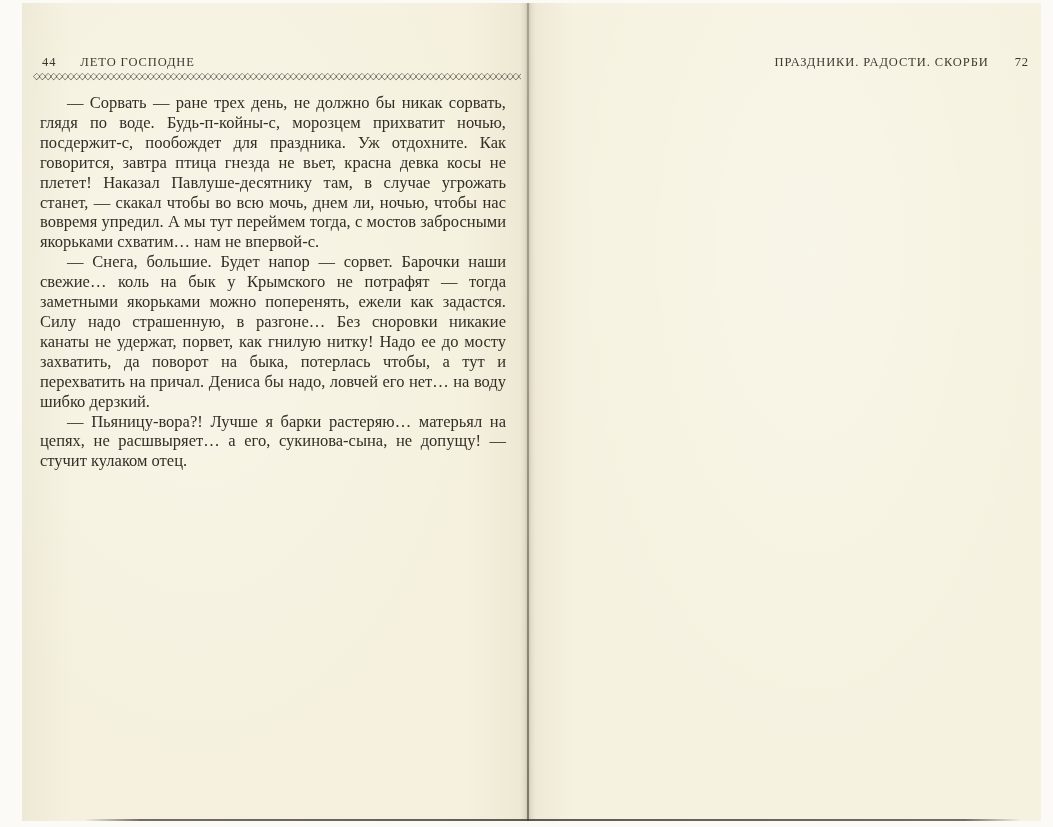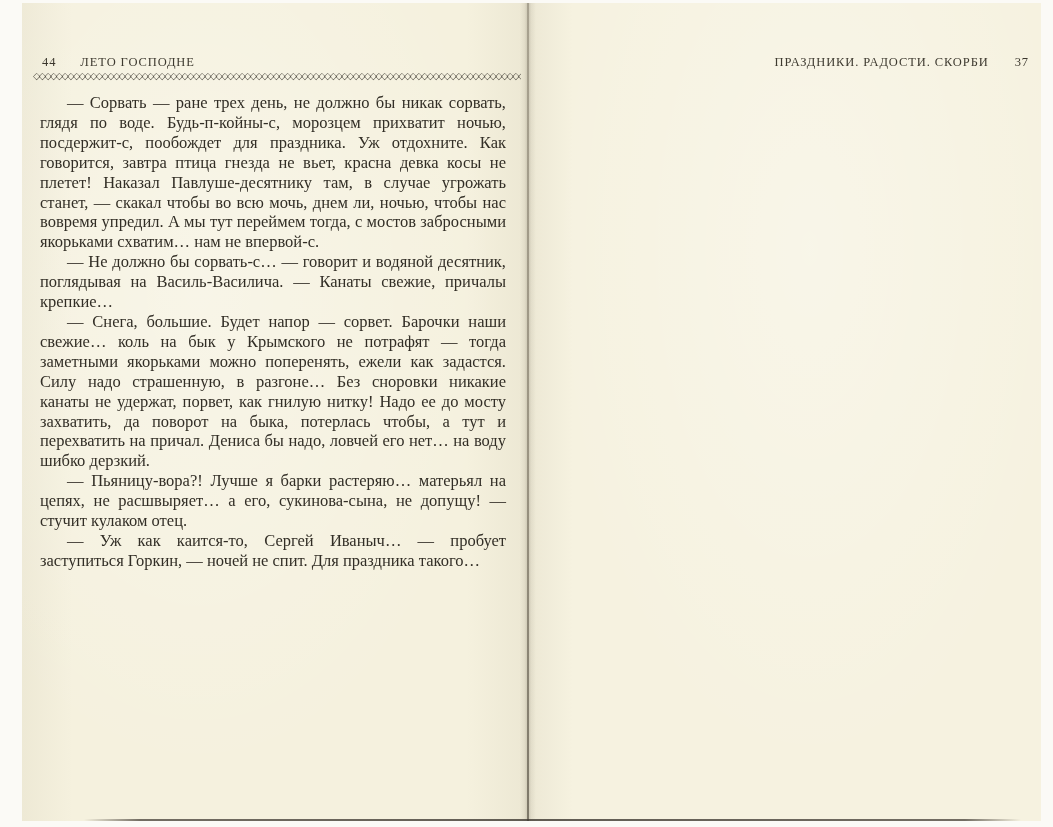--- a/index.html
+++ b/index.html
@@ -130,30 +130,28 @@
 <div class="scan">
 
   <div class="page page-left">
     <div class="running-head head-left">
       <span class="pagenum">44</span>
       <span class="head-title">ЛЕТО ГОСПОДНЕ</span>
     </div>
     <div class="ornament ornament-left">◇◇◇◇◇◇◇◇◇◇◇◇◇◇◇◇◇◇◇◇◇◇◇◇◇◇◇◇◇◇◇◇◇◇◇◇◇◇◇◇◇◇◇◇◇◇◇◇◇◇◇◇◇◇◇◇◇◇◇◇◇◇◇◇◇◇◇◇◇◇◇◇◇◇◇◇◇◇◇◇◇◇◇◇◇◇◇◇◇◇◇◇◇◇◇◇</div>
     <div class="body-col body-left">
       <p class="indent">— Сорвать — ране трех день, не должно бы никак сорвать, глядя по воде. Будь-п-койны-с, морозцем прихватит ночью, посдержит-с, пообождет для праздника. Уж отдохните. Как говорится, завтра птица гнезда не вьет, красна девка косы не плетет! Наказал Павлуше-десятнику там, в случае угрожать станет, — скакал чтобы во всю мочь, днем ли, ночью, чтобы нас вовремя упредил. А мы тут переймем тогда, с мостов забросными якорьками схватим… нам не впервой-с.</p>
-      <p class="indent">— Не должно бы сорвать-с… — говорит и водяной десятник, поглядывая на Василь-Василича. — Канаты свежие, причалы крепкие…</p>
       <p class="indent">— Снега, большие. Будет напор — сорвет. Барочки наши свежие… коль на бык у Крымского не потрафят — тогда заметными якорьками можно поперенять, ежели как задастся. Силу надо страшенную, в разгоне… Без сноровки никакие канаты не удержат, порвет, как гнилую нитку! Надо ее до мосту захватить, да поворот на быка, потерлась чтобы, а тут и перехватить на причал. Дениса бы надо, ловчей его нет… на воду шибко дерзкий.</p>
       <p class="indent">— Пьяницу-вора?! Лучше я барки растеряю… матерьял на цепях, не расшвыряет… а его, сукинова-сына, не допущу! — стучит кулаком отец.</p>
-      <p class="indent">— Уж как каится-то, Сергей Иваныч… — пробует заступиться Горкин, — ночей не спит. Для праздника такого…</p>
     </div>
   </div>
 
   <div class="page page-right">
     <div class="running-head head-right">
       <span class="head-title">ПРАЗДНИКИ. РАДОСТИ. СКОРБИ</span>
-      <span class="pagenum">37</span>
+      <span class="pagenum">72</span>
     </div>
 
   </div>
 
   <div class="gutter"></div>
   <div class="bottom-edge"></div>
 </div>
 
 </body></html>

